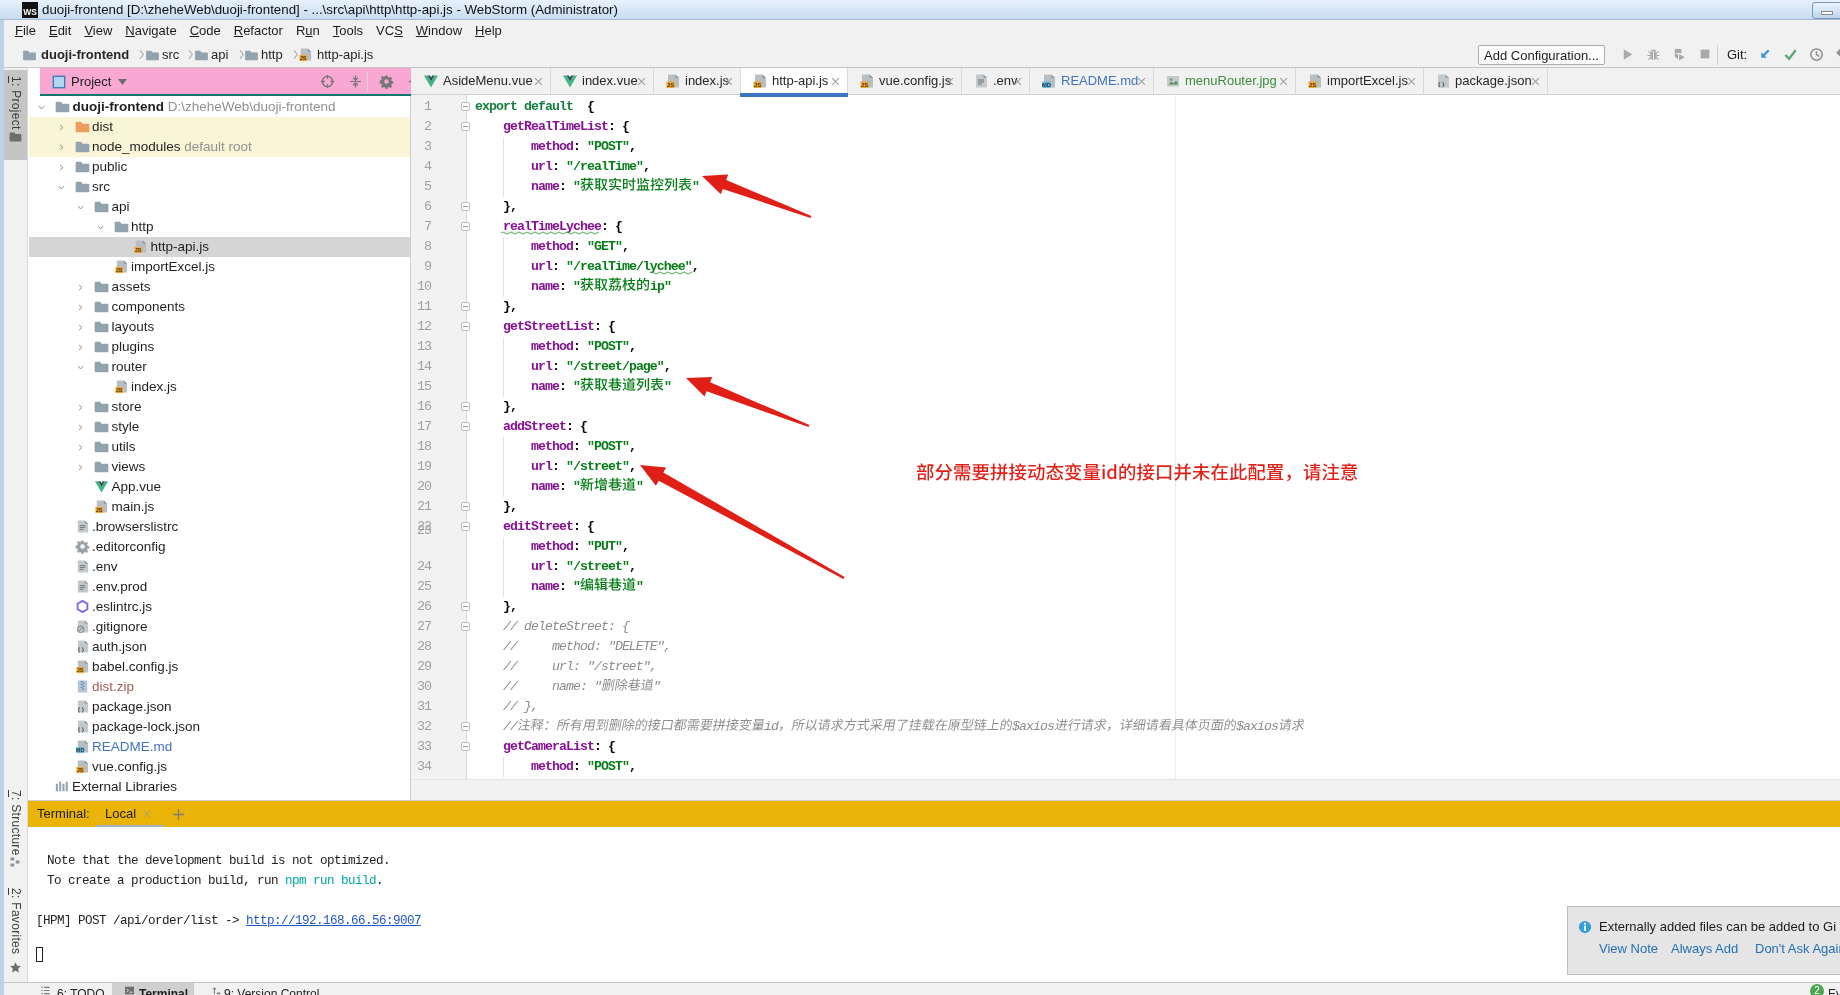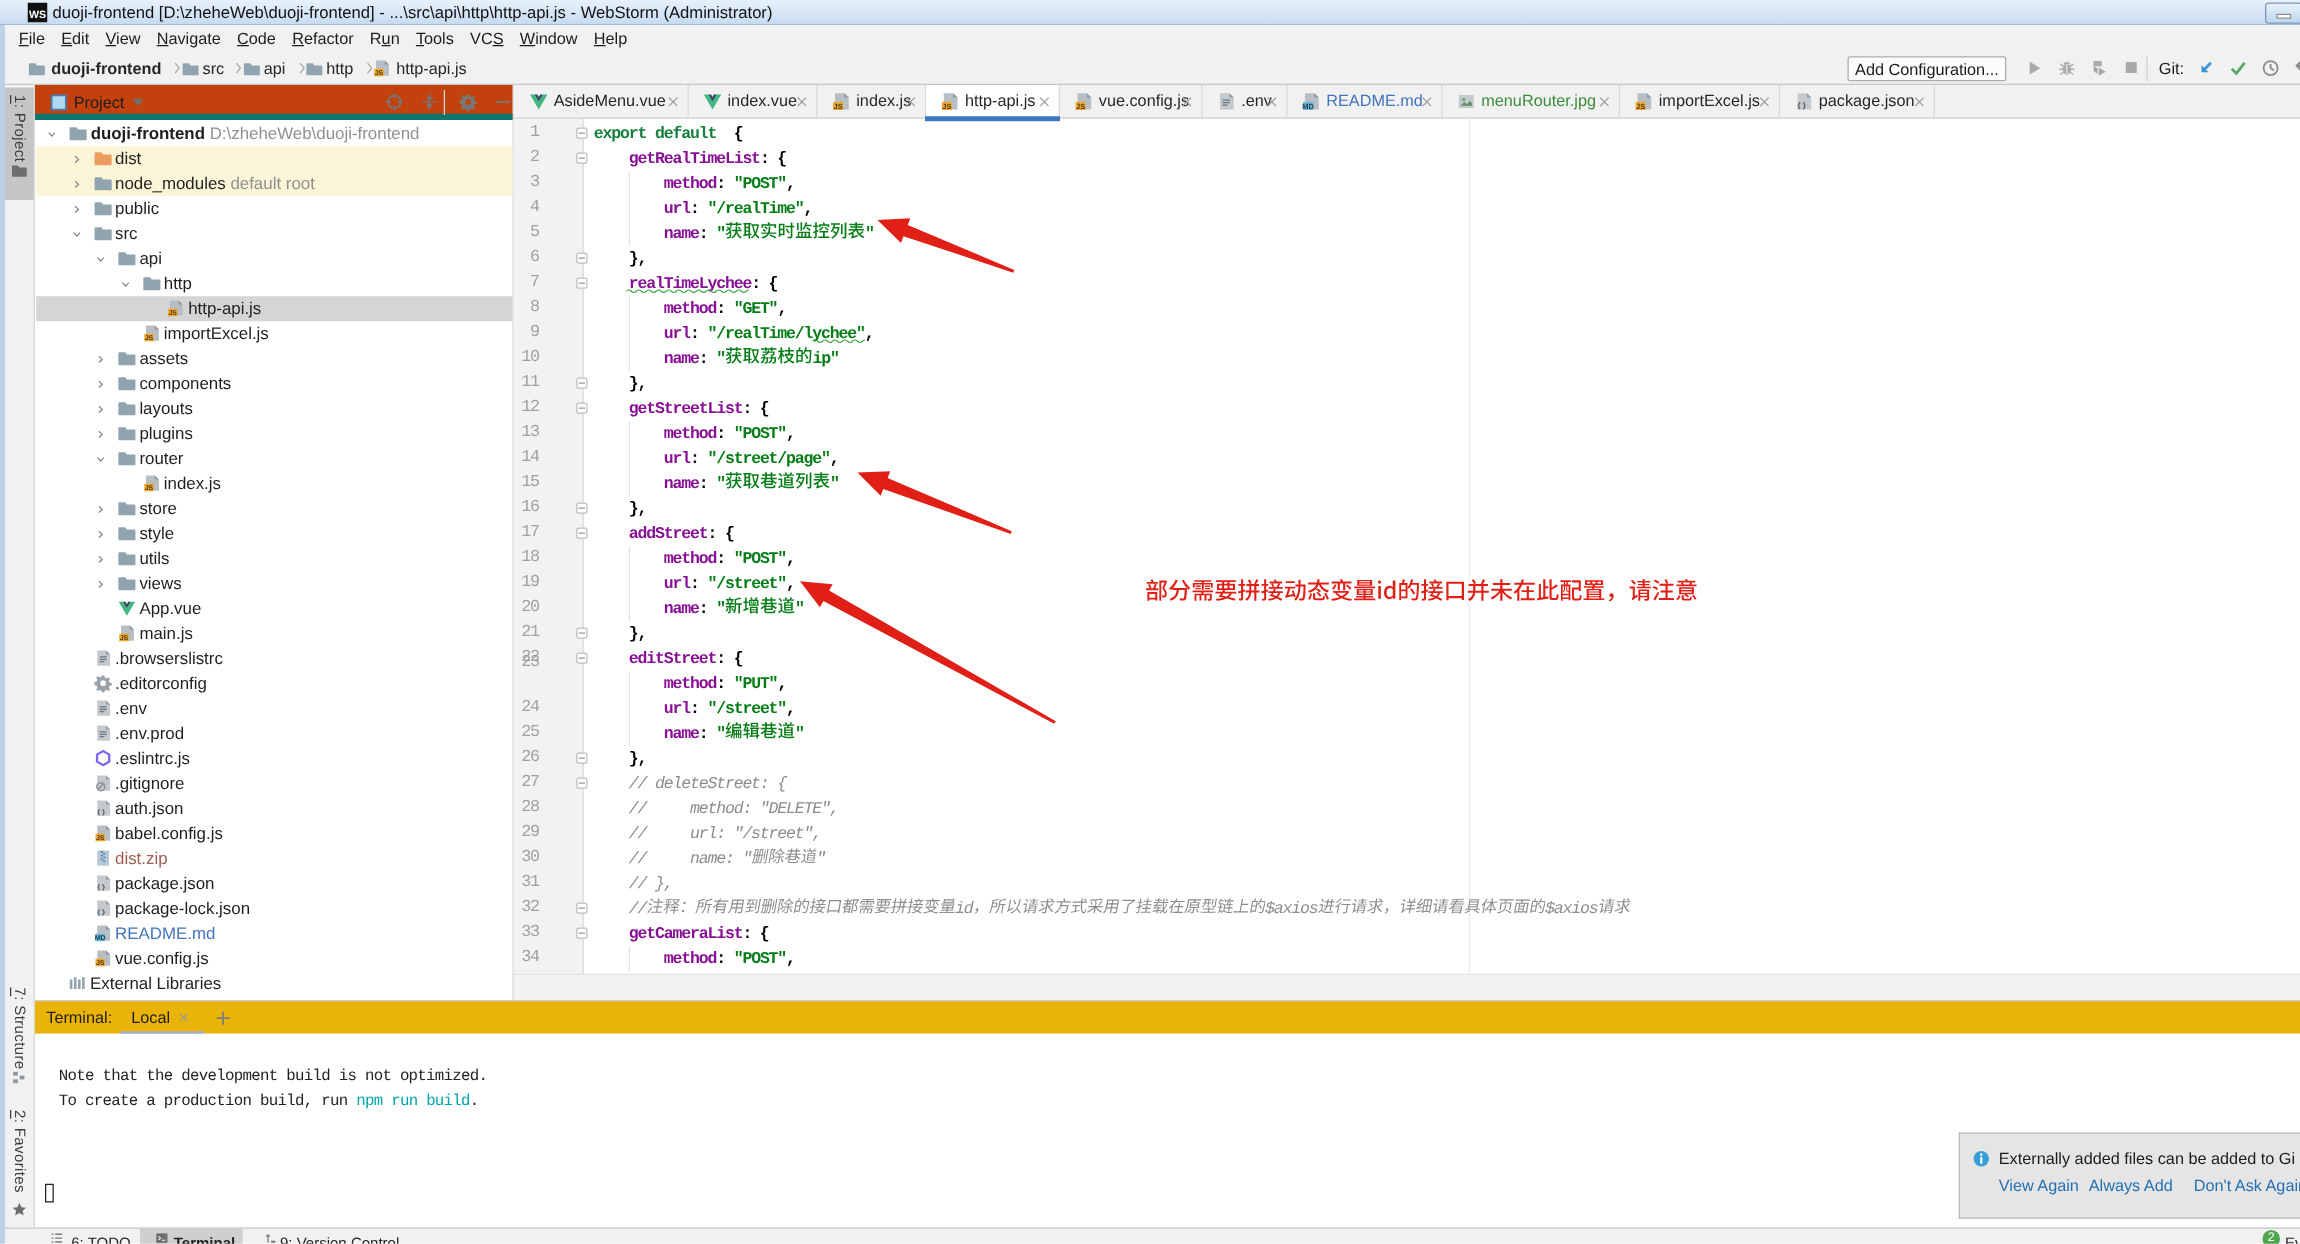--- a/index.html
+++ b/index.html
@@ -8,21 +8,21 @@
 .tb{left:0;top:0;width:1840px;height:20px;background:linear-gradient(#e8f1fb,#c7dcf1);border-bottom:1px solid #a3bad1;color:#111;font-size:13.3px;line-height:19px}
 .menubar{left:4px;top:20px;width:1836px;height:22px;background:#f1f1f1;line-height:22px;color:#1c1c1c;font-size:13px;padding-left:11px}
 .menubar span{margin-right:13px}
 .menubar u{text-decoration:underline}
 .crumbs{left:4px;top:42px;width:1836px;height:26px;background:#f1f1f1;border-bottom:1px solid #c6c6c6}
 .bc{position:absolute;top:0;height:25px;line-height:25px;color:#262626}
 .stripe{left:4px;top:68px;width:24px;height:914px;background:#f1f1f1;border-right:1px solid #d8d8d8}
 .vlabel{position:absolute;writing-mode:vertical-rl;font-size:12px;color:#3c3c3c;letter-spacing:0.3px}
 .projbtn{position:absolute;left:0;top:2px;width:23px;height:90px;background:#c5c5c5}
 .ppanel{left:28px;top:68px;width:383px;height:732px;background:#fff;border-right:1px solid #cfcfcf}
-.phead{position:absolute;left:0;top:0;width:100%;height:28px;background:#c2410c;border-bottom:5px solid #0f766e}
+.phead{position:absolute;left:12px;top:0;width:100%;height:28px;background:#f9a8d4;border-bottom:2px solid #0f766e}
 .tr{position:absolute;height:20px;line-height:20px;font-size:13.5px;color:#1f1f1f;white-space:pre}
 .tr .g{color:#909090}
 .tabbar{left:411px;top:68px;width:1429px;height:27px;background:#f1f1f1;border-bottom:1px solid #cfcfcf;z-index:3}
 .tab{position:absolute;top:0;height:26px;border-right:1px solid #d9d9d9;font-size:13px;color:#262626}
 .tab .lbl{position:absolute;top:0;line-height:26px}
 .tab.act{background:#fff}
 .tabline{position:absolute;left:329px;top:25px;width:108px;height:4px;background:#3e76c6}
 .ticn{position:absolute;top:5px;width:16px;height:16px}
 .editor{left:411px;top:95px;width:1429px;height:684px;background:#fff}
 .gutter{position:absolute;left:0;top:0;width:56px;height:684px;background:#f2f2f2;border-right:1px solid #d9d9d9}
@@ -678,20 +678,21 @@
       <path d="M2 2l12 12M14 2L2 14" stroke="#9b9b9b" stroke-width="1.8"></path>
     </svg>
     <div class="a" style="left:68px;top:24px;width:68px;height:3px;background:#a2b0c0"></div>
     <svg class="a" style="left:144px;top:7px" width="13" height="13" viewBox="0 0 16 16">
       <path d="M8 1.5v13M1.5 8h13" stroke="#7c7c7c" stroke-width="1.7"></path>
     </svg>
   </div>
 <div class="a termbody">
     <div class="tl" style="left:19px;top:24px">Note that the development build is not optimized.</div>
     <div class="tl" style="left:19px;top:44px">To create a production build, run <span class="cyan">npm run build</span>.</div>
+    <div class="tl" style="left:8px;top:84px">[HPM] POST /api/order/list -&gt; <span class="lnk">http://192.168.66.56:9007</span></div>
     <div class="a" style="left:8px;top:120px;width:7px;height:15px;border:1.5px solid #222"></div>
   </div>
 <div class="a statusbar">
     <svg class="a" style="left:40px;top:2px" width="11" height="11" viewBox="0 0 16 16">
       <path d="M2 3.5h2M6 3.5h8M2 8h2M6 8h8M2 12.5h2M6 12.5h8" stroke="#7c7c7c" stroke-width="1.6"></path>
     </svg>
     <div class="sb" style="left:57px">6: TODO</div>
     <div class="a" style="left:112px;top:0;width:82px;height:13px;background:#cfcfcf"></div>
     <svg class="a" style="left:124px;top:2px" width="11" height="11" viewBox="0 0 16 16">
       <rect x="1.5" y="2.5" width="13" height="11" fill="#6e6e6e"></rect>
@@ -706,16 +707,16 @@
     <div class="a" style="left:1810px;top:1px;width:14px;height:14px;border-radius:7px;background:#4da64d;color:#fff;font-size:10px;text-align:center;line-height:14px">2</div>
     <div class="sb" style="left:1828px">Ev</div>
   </div>
 <div class="a notif">
     <svg class="a" style="left:10px;top:13px" width="14" height="14" viewBox="0 0 16 16">
       <circle cx="8" cy="8" r="7" fill="#389fd6"></circle>
       <rect x="7" y="6.5" width="2" height="6" fill="#fff"></rect>
       <rect x="7" y="3.2" width="2" height="2.2" fill="#fff"></rect>
     </svg>
     <div class="a" style="left:31px;top:12px;width:260px;height:16px;overflow:hidden;color:#1b1b1b;white-space:pre">Externally added files can be added to Gi</div>
-    <div class="a links" style="left:31px;top:34px">View Again</div>
+    <div class="a links" style="left:31px;top:34px">View Note</div>
     <div class="a links" style="left:103px;top:34px">Always Add</div>
     <div class="a links" style="left:187px;top:34px;width:86px;overflow:hidden;white-space:pre">Don't Ask Again</div>
   </div>
 <div class="a wb"></div>
 </body></html>

